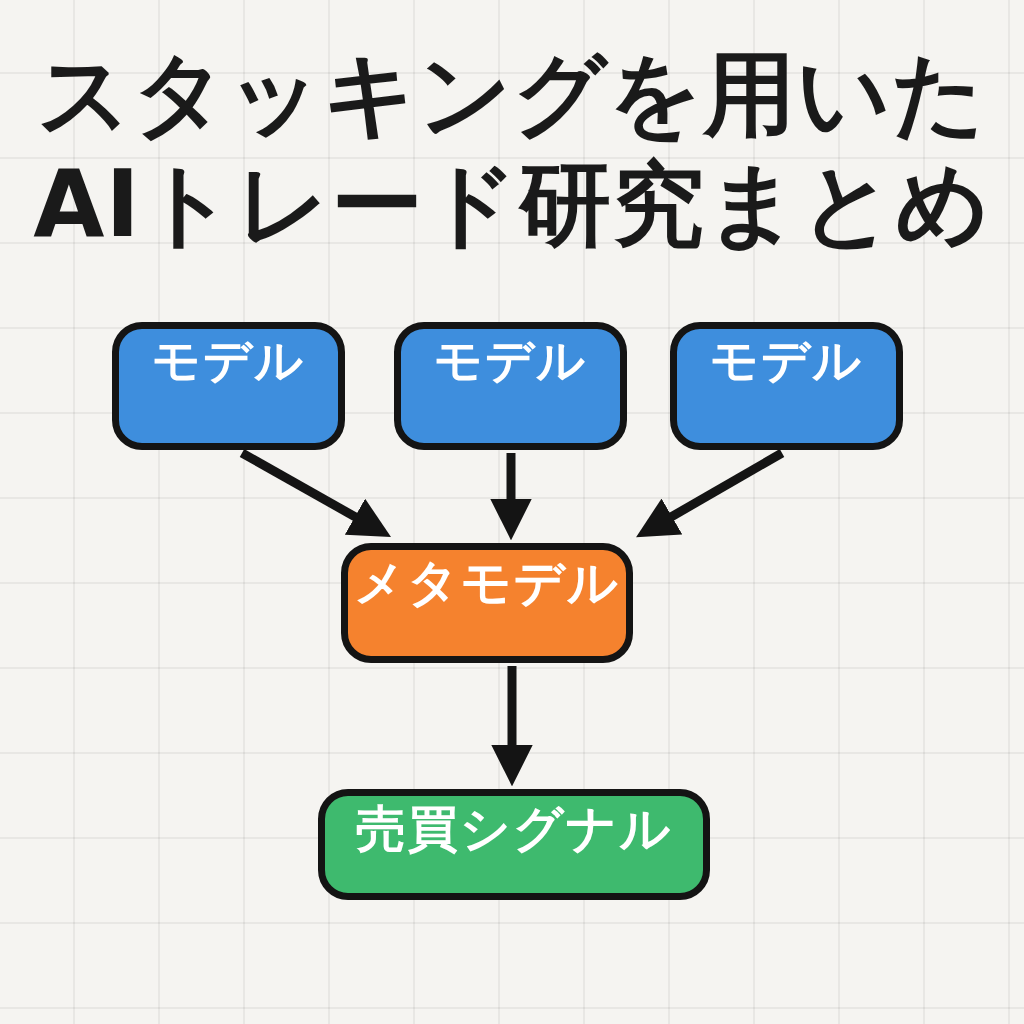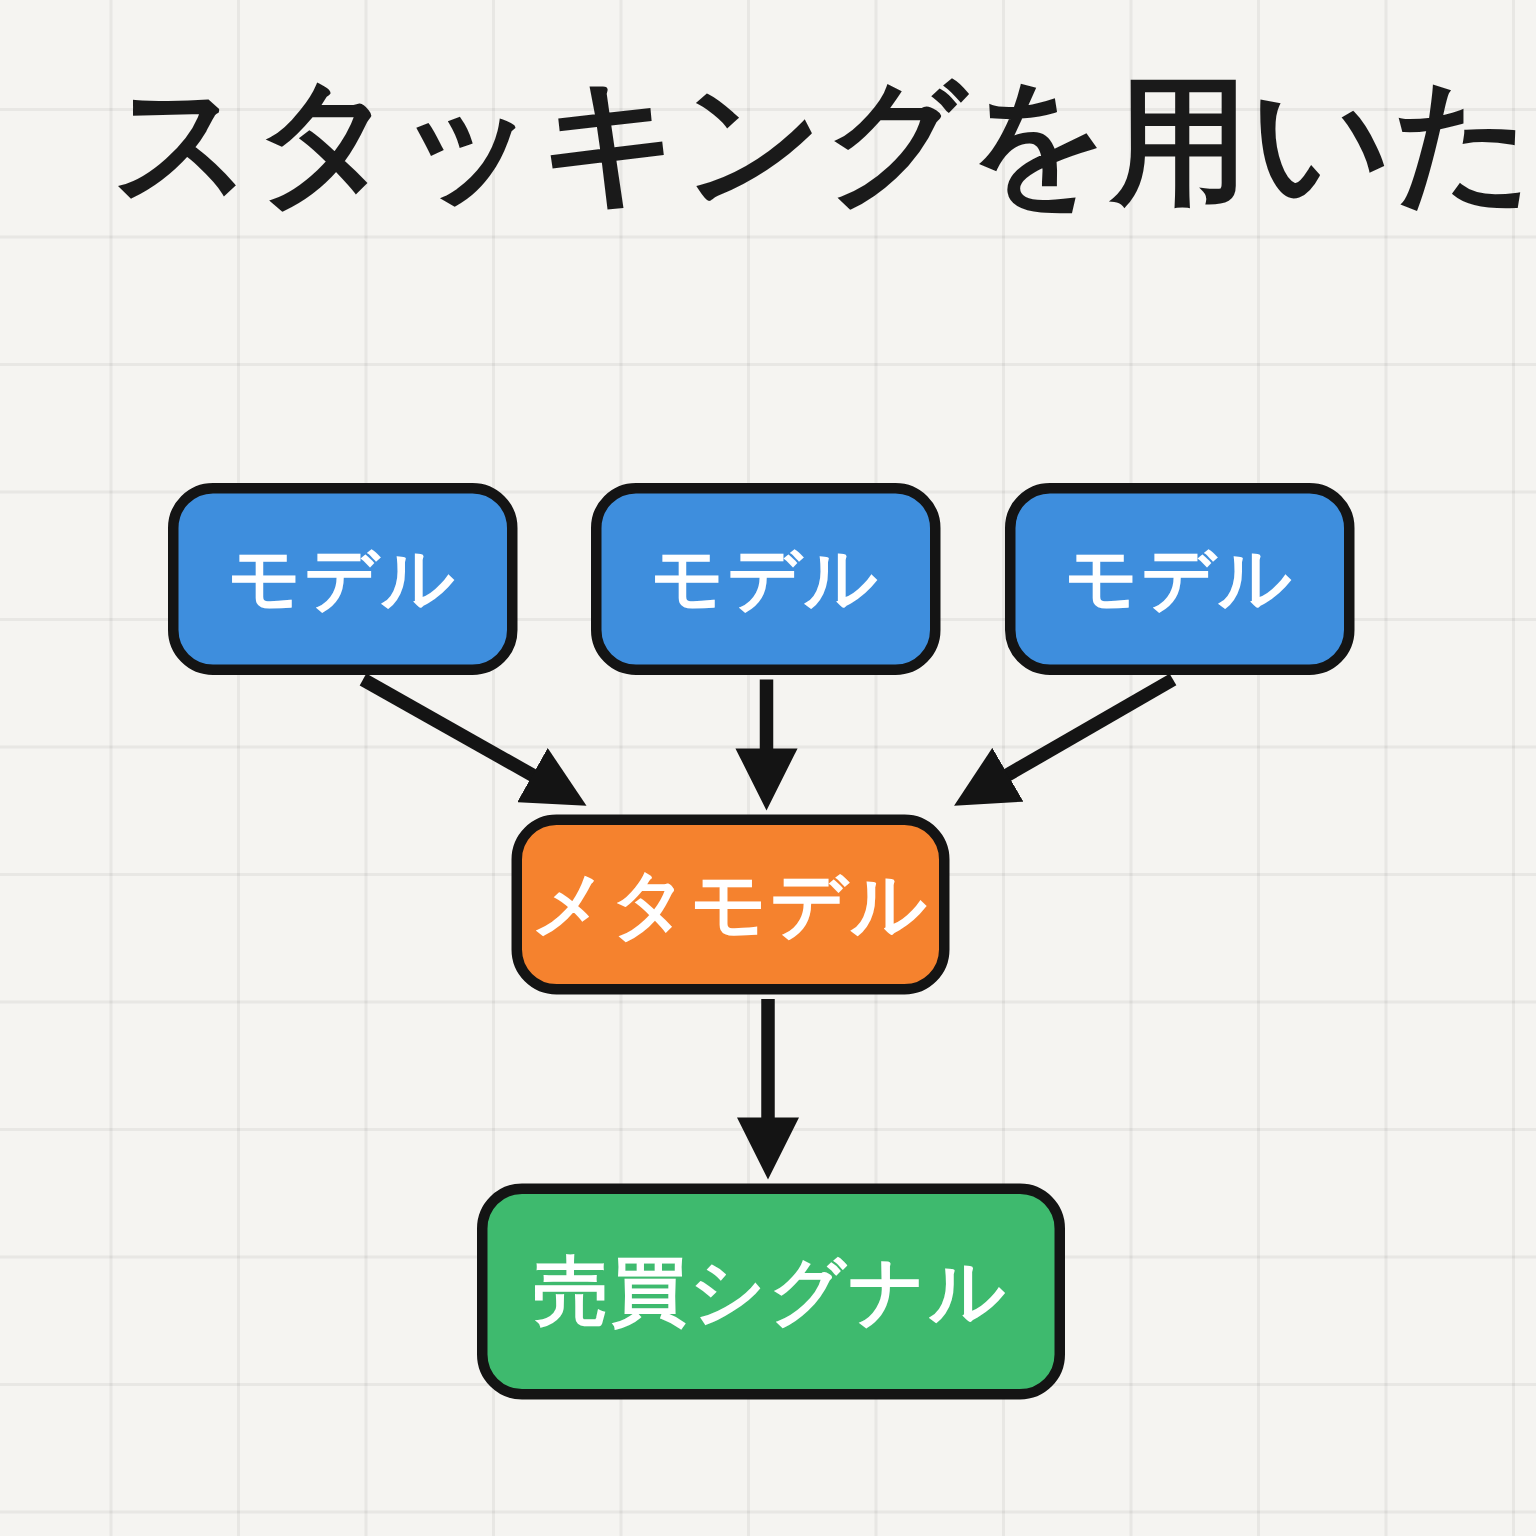--- a/index.html
+++ b/index.html
@@ -21,68 +21,69 @@
       linear-gradient(rgba(0,0,0,0.055) 2px, transparent 2px),
       linear-gradient(90deg, rgba(0,0,0,0.055) 2px, transparent 2px);
     background-size: 85px 85px;
     background-position: -12px -13px;
   }
   .title {
     position: absolute;
     top: 40px;
     left: 0;
     width: 1024px;
-    text-align: right;
+    text-align: center;
     color: #1a1a1a;
     font-weight: 900;
     font-size: 92px;
     line-height: 110px;
     letter-spacing: 1px;
   }
   .node {
     position: absolute;
     box-sizing: border-box;
     border: 7px solid #141414;
     border-radius: 30px;
     display: flex;
-    align-items: center;
+    align-items: flex-start;
     justify-content: center;
     color: #ffffff;
     font-weight: 800;
     font-size: 48px;
     letter-spacing: 2px;
   }
   .model { background: #3e8edd; top: 322px; width: 233px; height: 128px; }
   .model-1 { left: 112px; }
   .model-2 { left: 394px; }
   .model-3 { left: 670px; }
   .meta {
     background: #f5822e;
     left: 341px; top: 543px; width: 292px; height: 120px;
     font-size: 50px;
   }
   .signal {
     background: #3eba6e;
-    left: 318px; top: 789px; width: 392px; height: 144px;
+    left: 318px; top: 789px; width: 392px; height: 111px;
     font-size: 50px;
   }
   .arrows {
     position: absolute;
     left: 0; top: 0;
     width: 1024px; height: 1024px;
     pointer-events: none;
   }
 </style>
 </head>
 <body>
 
 <div class="canvas">
 
   <div class="title">
     <div>スタッキングを用いた</div>
+    <div>AIトレード研究まとめ</div>
   </div>
 
   <div class="node model model-1">
     <span>モデル</span>
   </div>
   <div class="node model model-2">
     <span>モデル</span>
   </div>
   <div class="node model model-3">
     <span>モデル</span>

